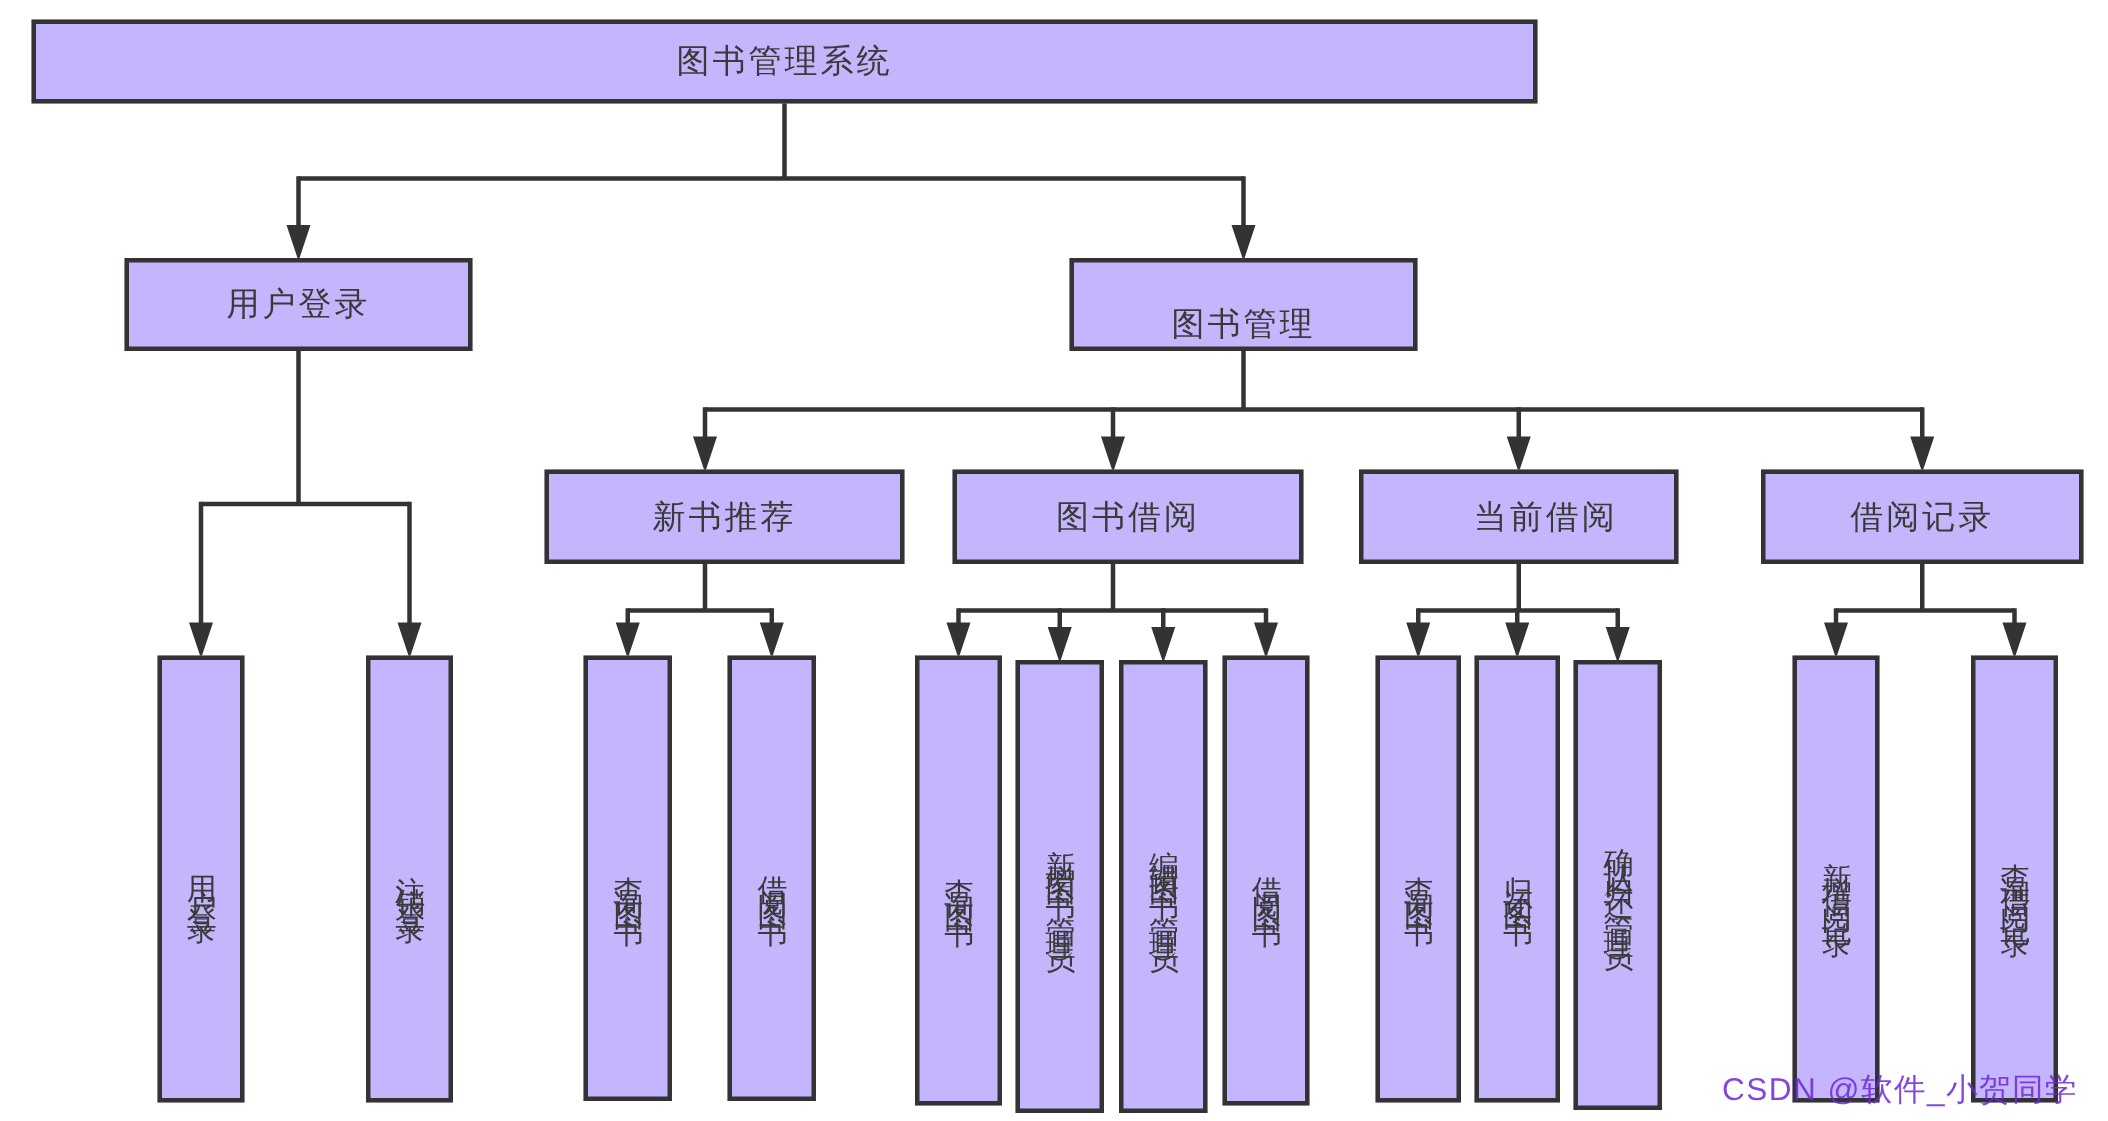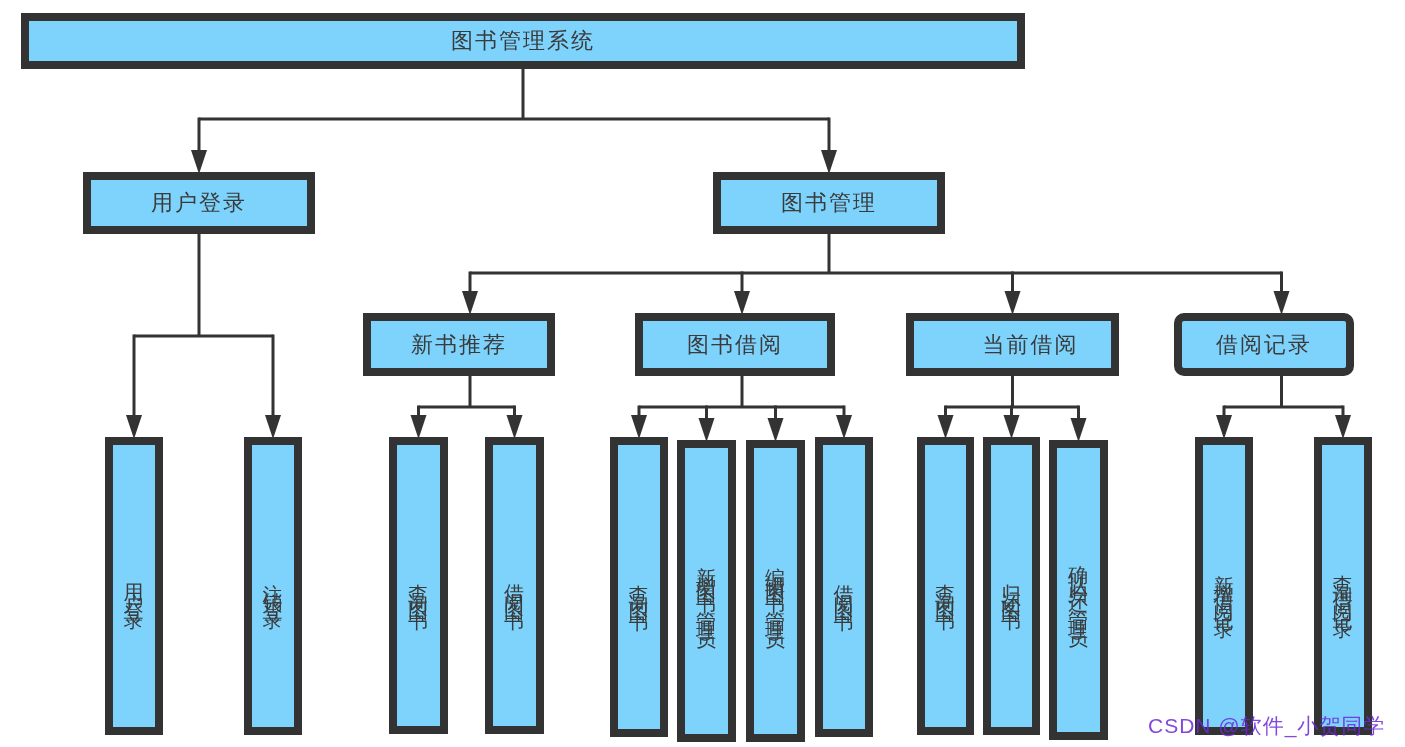--- a/index.html
+++ b/index.html
@@ -7,22 +7,22 @@
     position:relative;
     width:1405px;height:747px;
     background:#ffffff;
     font-family:"Liberation Sans","DejaVu Sans",sans-serif;
     overflow:hidden;
   }
   svg.wires{position:absolute;left:0;top:0;width:1405px;height:747px;}
   .node{
     position:absolute;
     box-sizing:border-box;
-    border:8px solid #a3a3a3;
-    background:#7dd3fc;
+    border:3px solid #a3a3a3;
+    background:#c4b5fd;
     display:flex;align-items:center;justify-content:center;
     color:#3a3a3a;
   }
   .node.h .node-label{
     font-size:22px;
     letter-spacing:2px;
     white-space:nowrap;
   }
   .node.v .node-label{
     writing-mode:vertical-rl;
@@ -99,33 +99,33 @@
       <line x1="1343" y1="405.5" x2="1343" y2="419" stroke="#333333" stroke-width="3"></line>
       <polygon points="1335,415 1351,415 1343,439" fill="#333333"></polygon>
     </svg>
   <div class="watermark" style="color: #6d28d9;">CSDN @软件_小贺同学</div>
 <div class="node h" style="left: 21px; top: 13px; width: 1004px; height: 56px; border-color: rgb(51, 51, 51);">
       <span class="node-label" style="color: rgb(58, 58, 58);">图书管理系统</span>
     </div>
     <div class="node h" style="left: 83px; top: 172px; width: 232px; height: 62px; border-color: rgb(51, 51, 51);">
       <span class="node-label" style="color: rgb(58, 58, 58);">用户登录</span>
     </div>
-    <div class="node h" style="left: 713px; top: 172px; width: 232px; height: 62px; border-color: rgb(51, 51, 51);">
+    <div class="node h" style="left: 713px; top: 172px; width: 232px; height: 62px; border-color: rgb(51, 51, 51); align-items: flex-end;">
       <span class="node-label" style="color: rgb(58, 58, 58);">图书管理</span>
     </div>
-    <div class="node h" style="left: 363px; top: 313px; width: 192px; height: 63px; border-color: rgb(51, 51, 51);">
+    <div class="node h" style="left: 363px; top: 313px; width: 240px; height: 63px; border-color: rgb(51, 51, 51);">
       <span class="node-label" style="color: rgb(58, 58, 58);">新书推荐</span>
     </div>
-    <div class="node h" style="left: 635px; top: 313px; width: 200px; height: 63px; border-color: rgb(51, 51, 51);">
+    <div class="node h" style="left: 635px; top: 313px; width: 234px; height: 63px; border-color: rgb(51, 51, 51);">
       <span class="node-label" style="color: rgb(58, 58, 58);">图书借阅</span>
     </div>
     <div class="node h" style="left: 906px; top: 313px; width: 213px; height: 63px; border-color: rgb(51, 51, 51); padding-left: 36px;">
       <span class="node-label" style="color: rgb(58, 58, 58);">当前借阅</span>
     </div>
-    <div class="node h" style="left: 1174px; top: 313px; width: 180px; height: 63px; border-color: rgb(51, 51, 51); border-radius: 10px;">
+    <div class="node h" style="left: 1174px; top: 313px; width: 215px; height: 63px; border-color: rgb(51, 51, 51);">
       <span class="node-label" style="color: rgb(58, 58, 58);">借阅记录</span>
     </div>
     <div class="node v" style="left: 105px; top: 437px; width: 58px; height: 298px; border-color: rgb(51, 51, 51);">
       <span class="node-label" style="color: rgb(58, 58, 58);">用户登录</span>
     </div>
     <div class="node v" style="left: 244px; top: 437px; width: 58px; height: 298px; border-color: rgb(51, 51, 51);">
       <span class="node-label" style="color: rgb(58, 58, 58);">注销登录</span>
     </div>
     <div class="node v" style="left: 389px; top: 437px; width: 59px; height: 297px; border-color: rgb(51, 51, 51);">
       <span class="node-label" style="color: rgb(58, 58, 58);">查询图书</span>

